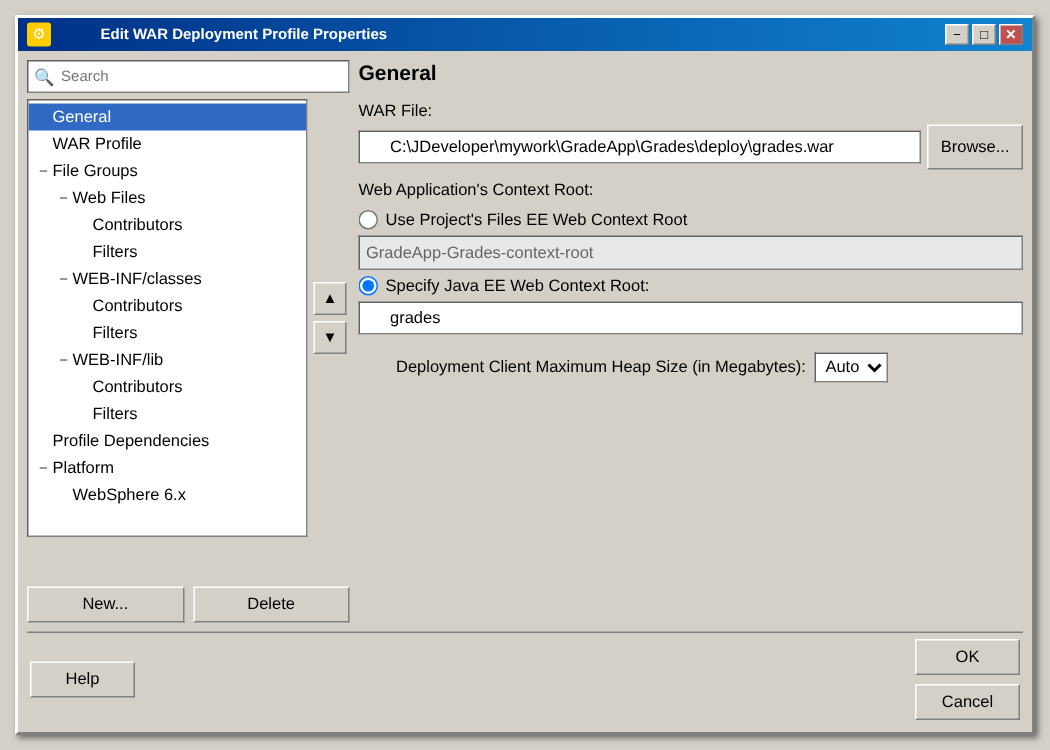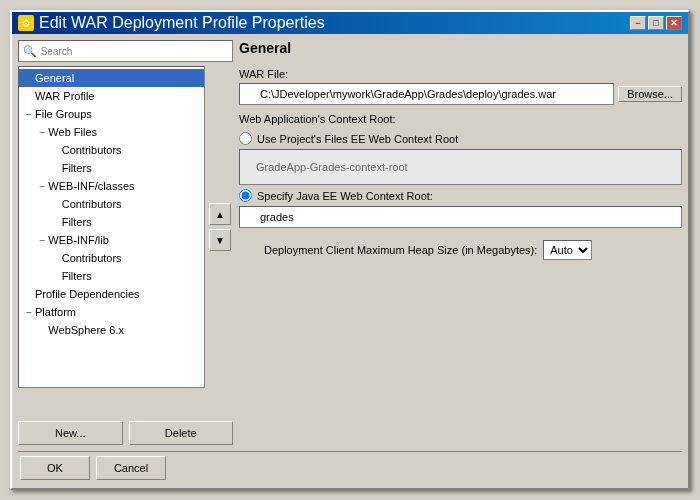--- a/index.html
+++ b/index.html
@@ -49,22 +49,23 @@
       height: 16px;
       background: #ffcc00;
       border-radius: 2px;
       display: flex;
       align-items: center;
       justify-content: center;
       font-size: 10px;
     }
 
     .title-text {
-      font-size: 16px;
-      font-weight: normal;
+      font-size: 10px;
+      font-weight: bold;
+      margin-left: 28px;
     }
 
     .title-bar-buttons {
       display: flex;
       gap: 2px;
     }
 
     .title-btn {
       width: 16px;
       height: 14px;
@@ -236,21 +237,21 @@
       display: flex;
       gap: 4px;
       align-items: center;
     }
 
     .input-row .text-input {
       flex: 1;
     }
 
     .browse-btn {
-      height: 16px;
+      height: 30px;
       padding: 0 8px;
       background: #d4d0c8;
       border: 1px solid #808080;
       border-top-color: #ffffff;
       border-left-color: #ffffff;
       font-size: 11px;
       cursor: pointer;
       white-space: nowrap;
     }
 
@@ -266,25 +267,25 @@
       gap: 5px;
       font-size: 11px;
     }
 
     .radio-row input[type="radio"] {
       margin: 0;
     }
 
     .readonly-input {
       width: 100%;
-      height: 36px;
+      height: 23px;
       border: 1px solid #808080;
       border-top-color: #606060;
       border-left-color: #606060;
-      padding: 2px 16px;
+      padding: 2px 4px;
       font-size: 11px;
       background: #e8e8e8;
       color: #666;
       outline: none;
     }
 
     .heap-row {
       display: flex;
       align-items: center;
       gap: 6px;
@@ -327,20 +328,21 @@
       align-items: center;
       justify-content: space-between;
       padding: 4px 2px 2px 2px;
       flex-shrink: 0;
       border-top: 1px solid #808080;
     }
 
     .footer-right {
       display: flex;
       gap: 6px;
+      flex-direction: column;
     }
 
     .footer-btn {
       width: 70px;
       height: 24px;
       background: #d4d0c8;
       border: 1px solid #808080;
       border-top-color: #ffffff;
       border-left-color: #ffffff;
       font-size: 11px;
@@ -506,19 +508,20 @@
 
         <div class="heap-row">
           <span>Deployment Client Maximum Heap Size (in Megabytes):</span>
           <select class="select-input" id="heap-select">
           <option value="Auto">Auto</option><option value="128">128</option><option value="256">256</option><option value="512">512</option></select>
         </div>
       </div>
     </div>
 
     <div class="footer">
+      <button class="footer-btn">Help</button>
       <div class="footer-right">
         <button class="footer-btn">OK</button>
         <button class="footer-btn">Cancel</button>
       </div>
     </div>
   </div>
 </div>
 
 </body></html>

